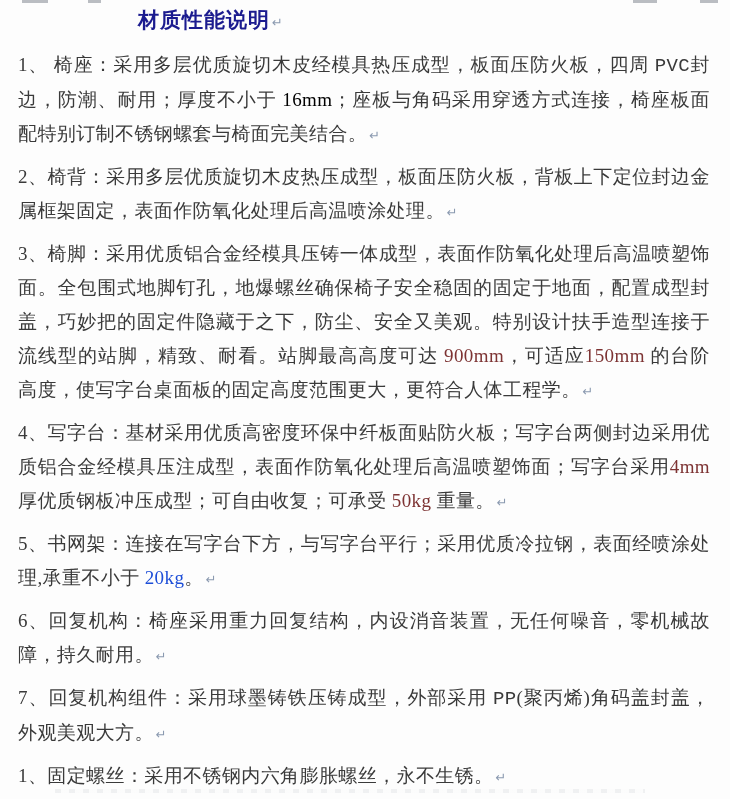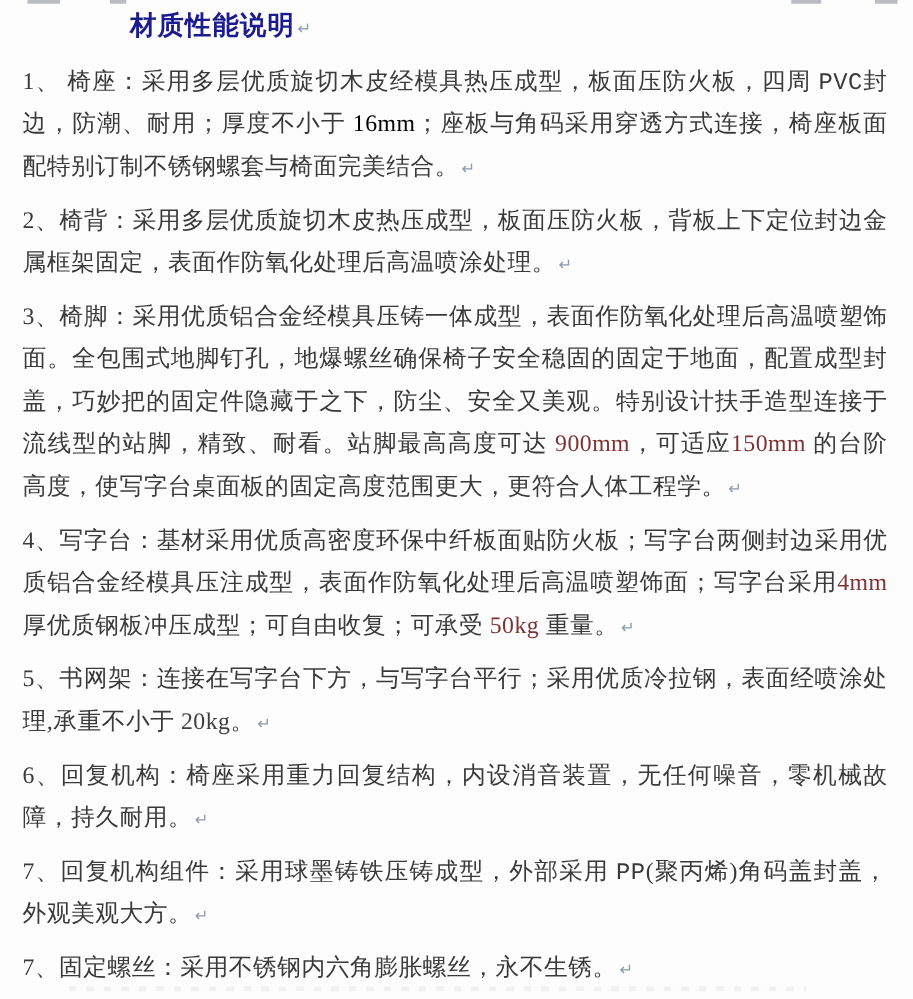--- a/index.html
+++ b/index.html
@@ -27,21 +27,21 @@
   .cm-3{left:633px;width:24px;}
   .cm-4{left:700px;width:18px;}
   
   .bottom-artifact{
     position:absolute;left:55px;top:789px;width:590px;height:4px;
     background:repeating-linear-gradient(90deg,
       rgba(120,130,142,0.20) 0 6px, rgba(120,130,142,0.02) 6px 14px);
     opacity:.5;
   }
   .doc-title{
-    margin:2px 0 13px 86px;
+    margin:2px 0 13px 120px;
     font-size:21px;
     font-weight:bold;
     letter-spacing:1px;
     line-height:24px;
   }
   .doc-title .title-text{}
   .pilcrow{
     font-family:"DejaVu Sans",sans-serif;
     font-weight:normal;
     font-size:13px;
@@ -73,20 +73,20 @@
 
   <h1 class="doc-title" style="color: rgb(27, 27, 143);">
     <span class="title-text">材质性能说明</span><span class="pilcrow" style="color: rgb(139, 154, 176);">↵</span>
   </h1>
 
   <div class="doc-body" id="doc-body">
       <p style="color: rgb(58, 58, 58);"><span class="seg-body">1、 椅座：采用多层优质旋切木皮经模具热压成型，板面压防火板，四周 </span><span class="seg-latin">PVC</span><span class="seg-body">封边，防潮、耐用；厚度不小于 </span><span class="seg-measure" style="color: #000000;">16mm</span><span class="seg-body">；座板与角码采用穿透方式连接，椅座板面配特别订制不锈钢螺套与椅面完美结合。</span><span class="pilcrow" style="color: rgb(139, 154, 176);">↵</span></p>
       <p style="color: rgb(58, 58, 58);"><span class="seg-body">2、椅背：采用多层优质旋切木皮热压成型，板面压防火板，背板上下定位封边金属框架固定，表面作防氧化处理后高温喷涂处理。</span><span class="pilcrow" style="color: rgb(139, 154, 176);">↵</span></p>
       <p style="color: rgb(58, 58, 58);"><span class="seg-body">3、椅脚：采用优质铝合金经模具压铸一体成型，表面作防氧化处理后高温喷塑饰面。全包围式地脚钉孔，地爆螺丝确保椅子安全稳固的固定于地面，配置成型封盖，巧妙把的固定件隐藏于之下，防尘、安全又美观。特别设计扶手造型连接于流线型的站脚，精致、耐看。站脚最高高度可达 </span><span class="seg-measure" style="color: rgb(125, 51, 51);">900mm</span><span class="seg-body">，可适应</span><span class="seg-measure" style="color: rgb(125, 51, 51);">150mm</span><span class="seg-body"> 的台阶高度，使写字台桌面板的固定高度范围更大，更符合人体工程学。</span><span class="pilcrow" style="color: rgb(139, 154, 176);">↵</span></p>
       <p style="color: rgb(58, 58, 58);"><span class="seg-body">4、写字台：基材采用优质高密度环保中纤板面贴防火板；写字台两侧封边采用优质铝合金经模具压注成型，表面作防氧化处理后高温喷塑饰面；写字台采用</span><span class="seg-measure" style="color: rgb(125, 51, 51);">4mm</span><span class="seg-body"> 厚优质钢板冲压成型；可自由收复；可承受 </span><span class="seg-measure" style="color: rgb(125, 51, 51);">50kg</span><span class="seg-body"> 重量。</span><span class="pilcrow" style="color: rgb(139, 154, 176);">↵</span></p>
-      <p style="color: rgb(58, 58, 58);"><span class="seg-body">5、书网架：连接在写字台下方，与写字台平行；采用优质冷拉钢，表面经喷涂处理,承重不小于 </span><span class="seg-measure" style="color: #404040;">20kg</span><span class="seg-body">。</span><span class="pilcrow" style="color: rgb(139, 154, 176);">↵</span></p>
+      <p style="color: rgb(58, 58, 58);"><span class="seg-body">5、书网架：连接在写字台下方，与写字台平行；采用优质冷拉钢，表面经喷涂处理,承重不小于 </span><span class="seg-measure" style="color: #1d4ed8;">20kg</span><span class="seg-body">。</span><span class="pilcrow" style="color: rgb(139, 154, 176);">↵</span></p>
       <p style="color: rgb(58, 58, 58);"><span class="seg-body">6、回复机构：椅座采用重力回复结构，内设消音装置，无任何噪音，零机械故障，持久耐用。</span><span class="pilcrow" style="color: rgb(139, 154, 176);">↵</span></p>
       <p style="color: rgb(58, 58, 58);"><span class="seg-body">7、回复机构组件：采用球墨铸铁压铸成型，外部采用 </span><span class="seg-latin">PP</span><span class="seg-body">(聚丙烯)角码盖封盖，外观美观大方。</span><span class="pilcrow" style="color: rgb(139, 154, 176);">↵</span></p>
-      <p style="color: rgb(58, 58, 58);"><span class="seg-body">7、固定螺丝：采用不锈钢内六角膨胀螺丝，永不生锈。</span><span class="pilcrow" style="color: rgb(139, 154, 176);">↵</span></p>
+      <p style="color: rgb(58, 58, 58);"><span class="seg-body">1、固定螺丝：采用不锈钢内六角膨胀螺丝，永不生锈。</span><span class="pilcrow" style="color: rgb(139, 154, 176);">↵</span></p>
     </div>
 
   <div class="bottom-artifact"></div>
 </div>
 
 </body></html>

